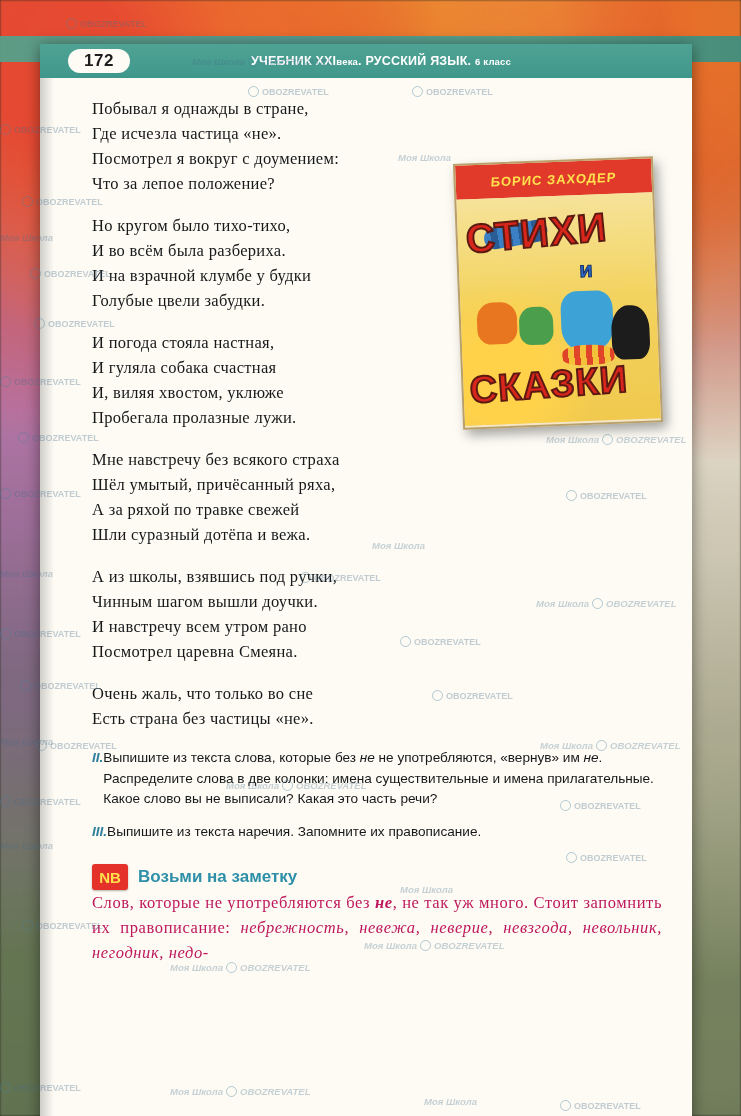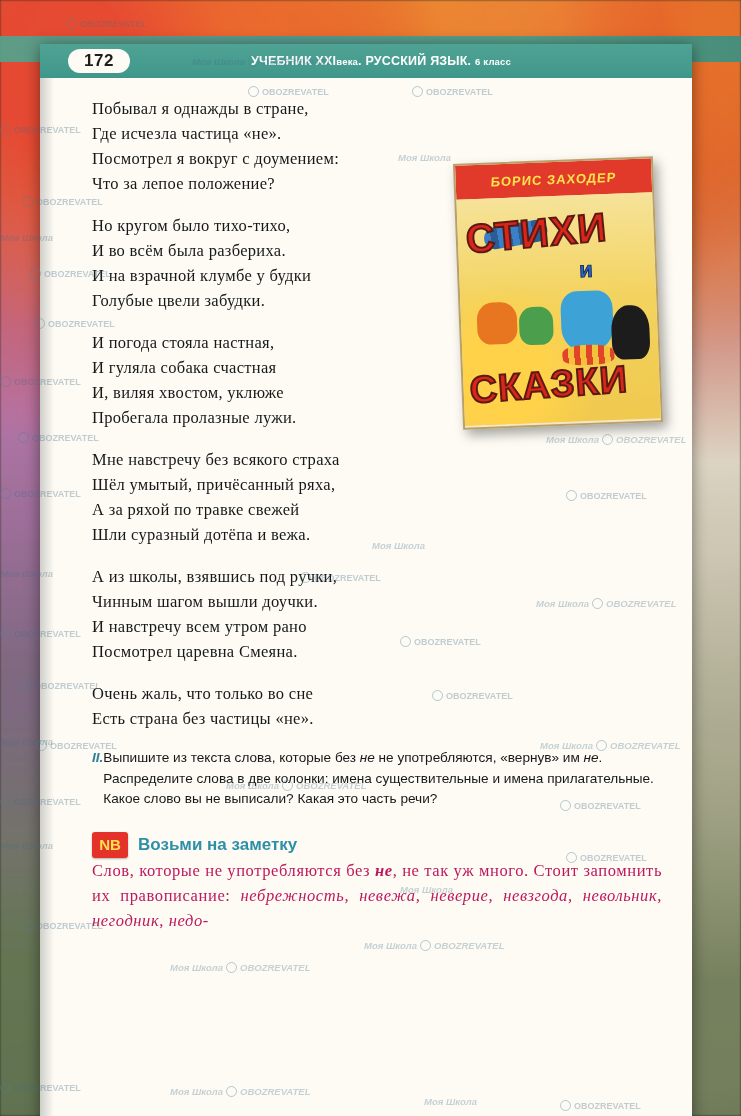--- a/index.html
+++ b/index.html
@@ -334,20 +334,24 @@
         <div>Очень жаль, что только во сне</div>
         <div>Есть страна без частицы «не».</div>
       </div>
     </div>
 
     <div class="exercise">
       <span class="ex-marker">II.</span>
       <span class="ex-text">Выпишите из текста слова, которые без <i>не</i> не употребляются, «вернув» им <i>не</i>. Распределите слова в две колонки: имена существительные и имена прилагательные. Какое слово вы не выписали? Какая это часть речи?</span>
     </div>
 
+    <div class="exercise">
+      <span class="ex-marker">III.</span>
+      <span class="ex-text">Выпишите из текста наречия. Запомните их правописание.</span>
+    </div>
 
     <div id="nb-block">
       <div id="nb-head">
         <div id="nb-badge">NB</div>
         <div id="nb-title">Возьми на заметку</div>
       </div>
       <div id="nb-body">Слов, которые не употребляются без <i>не</i>, не так уж много. Стоит запомнить их правописание: <span class="ital">небрежность, невежа, неверие, невзгода, невольник, негодник, недо-</span></div>
     </div>
 
   </div>

